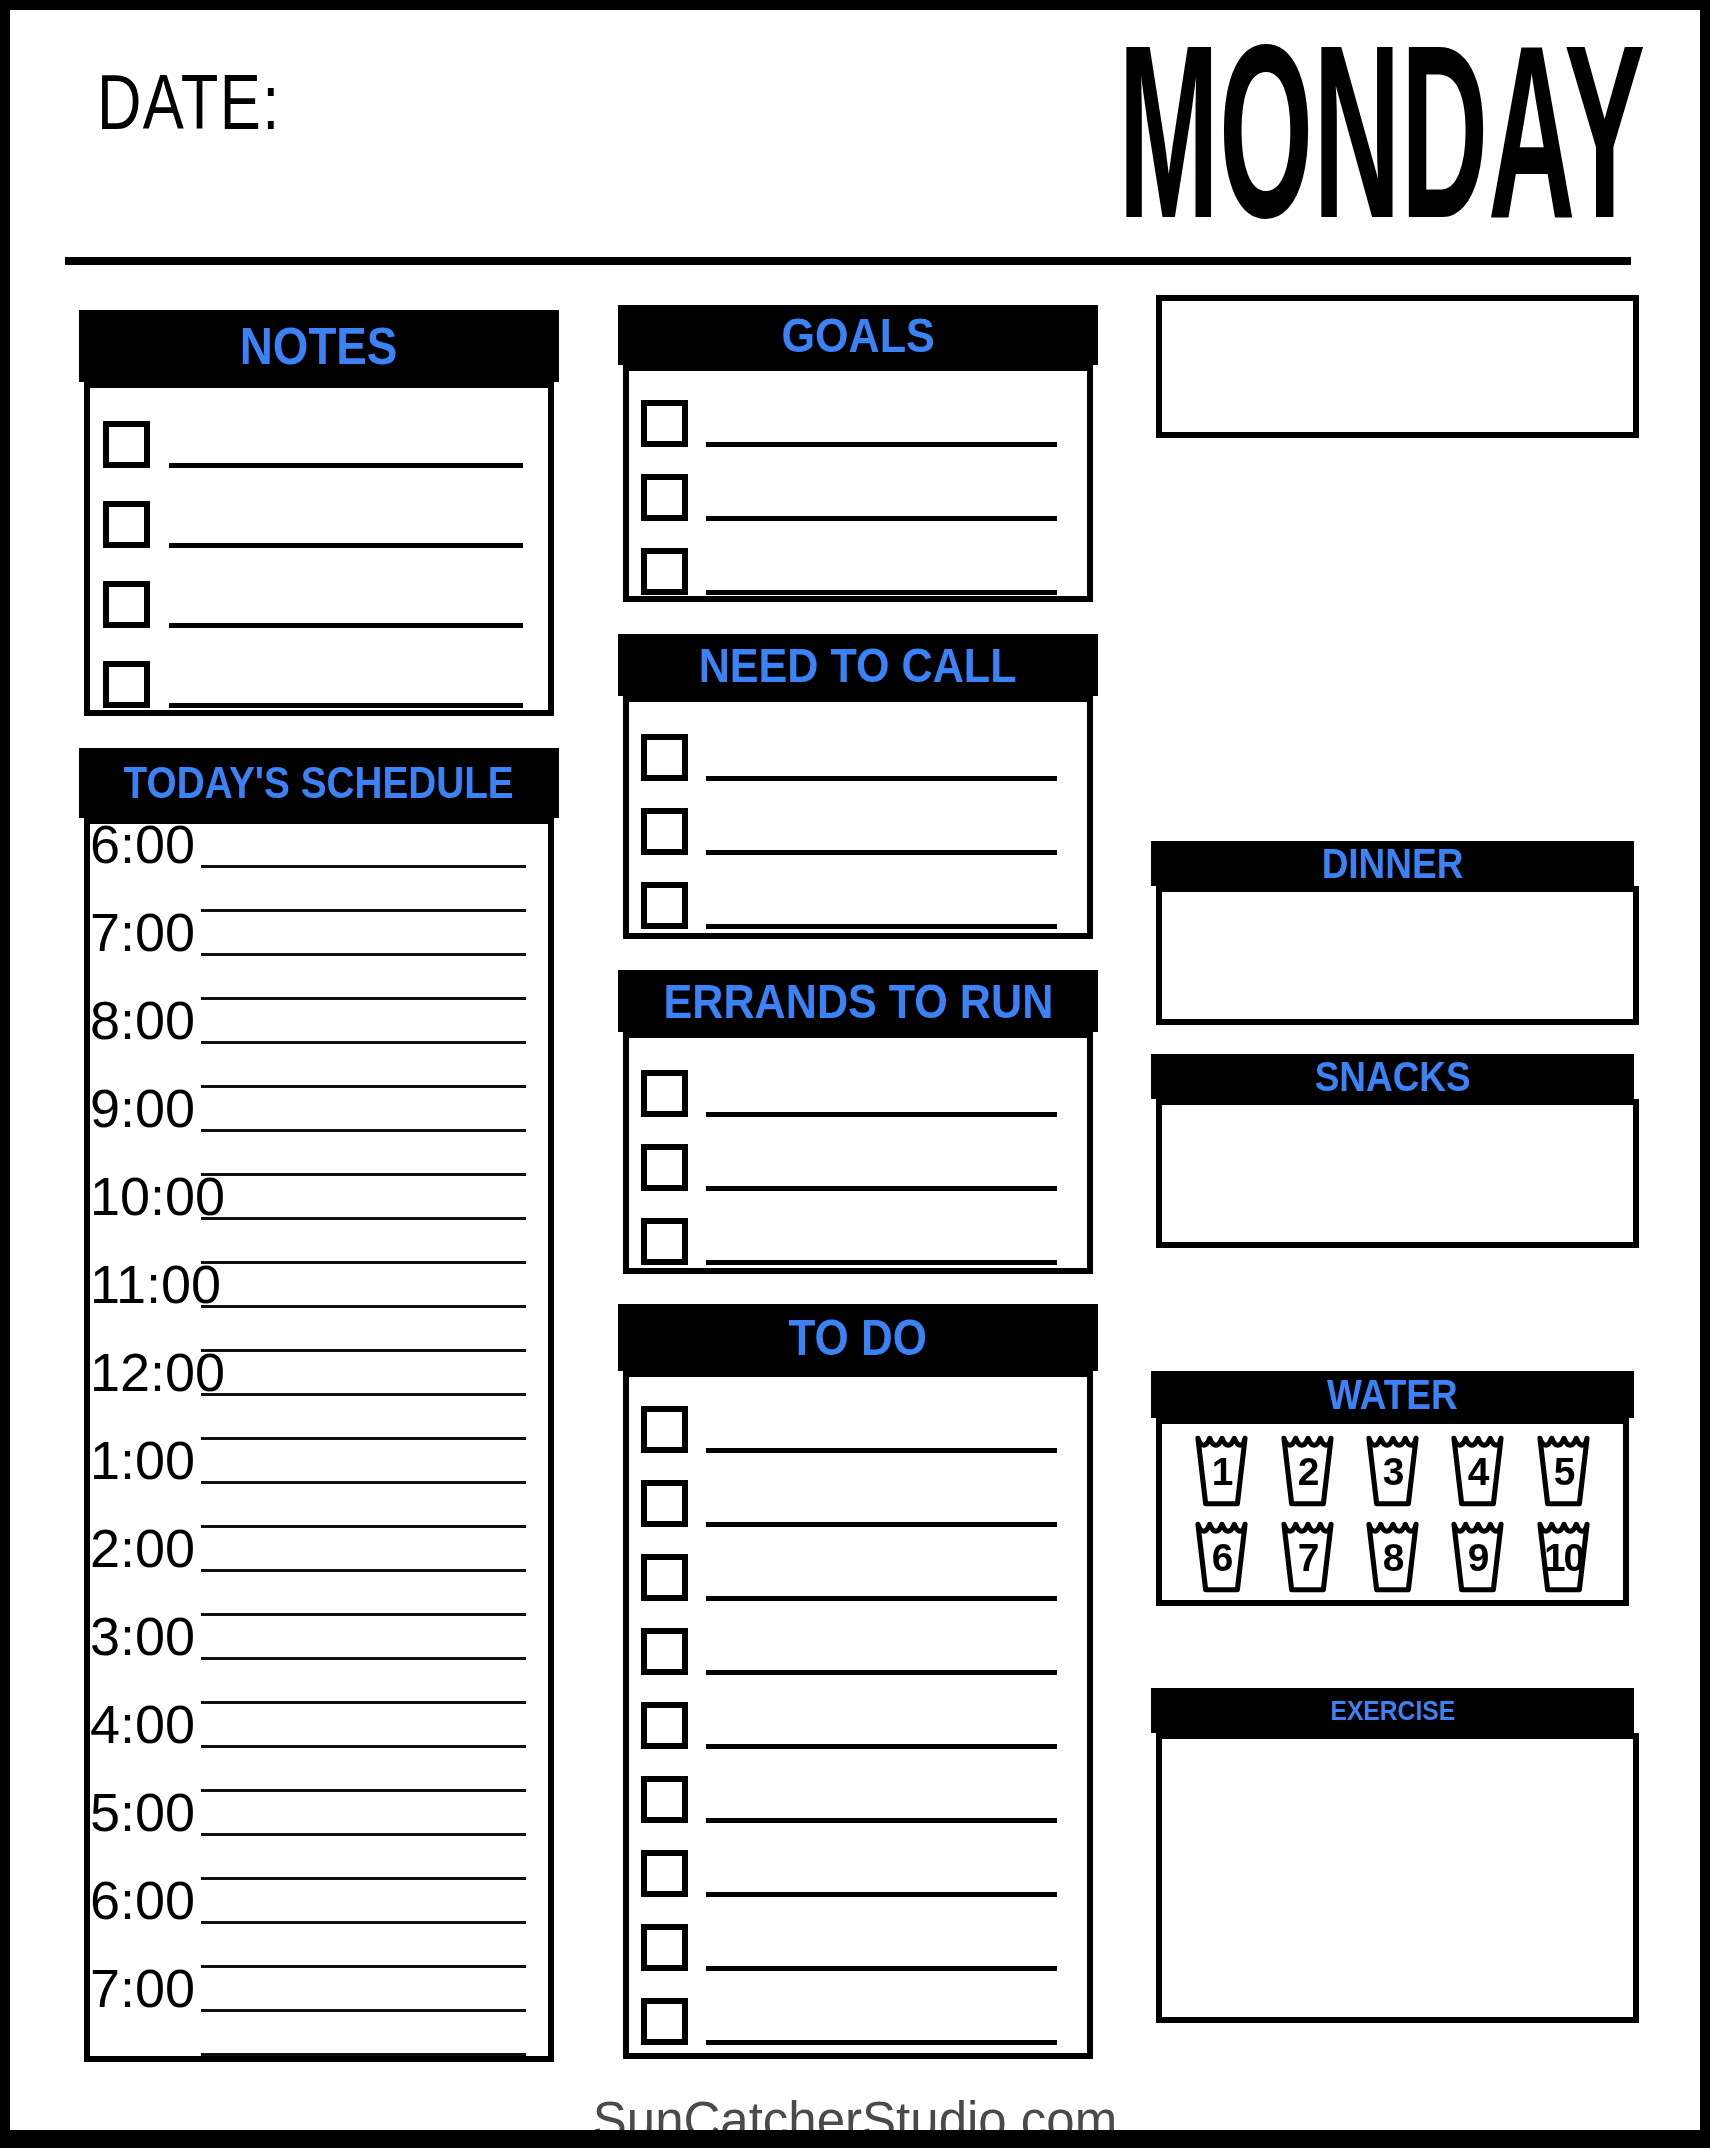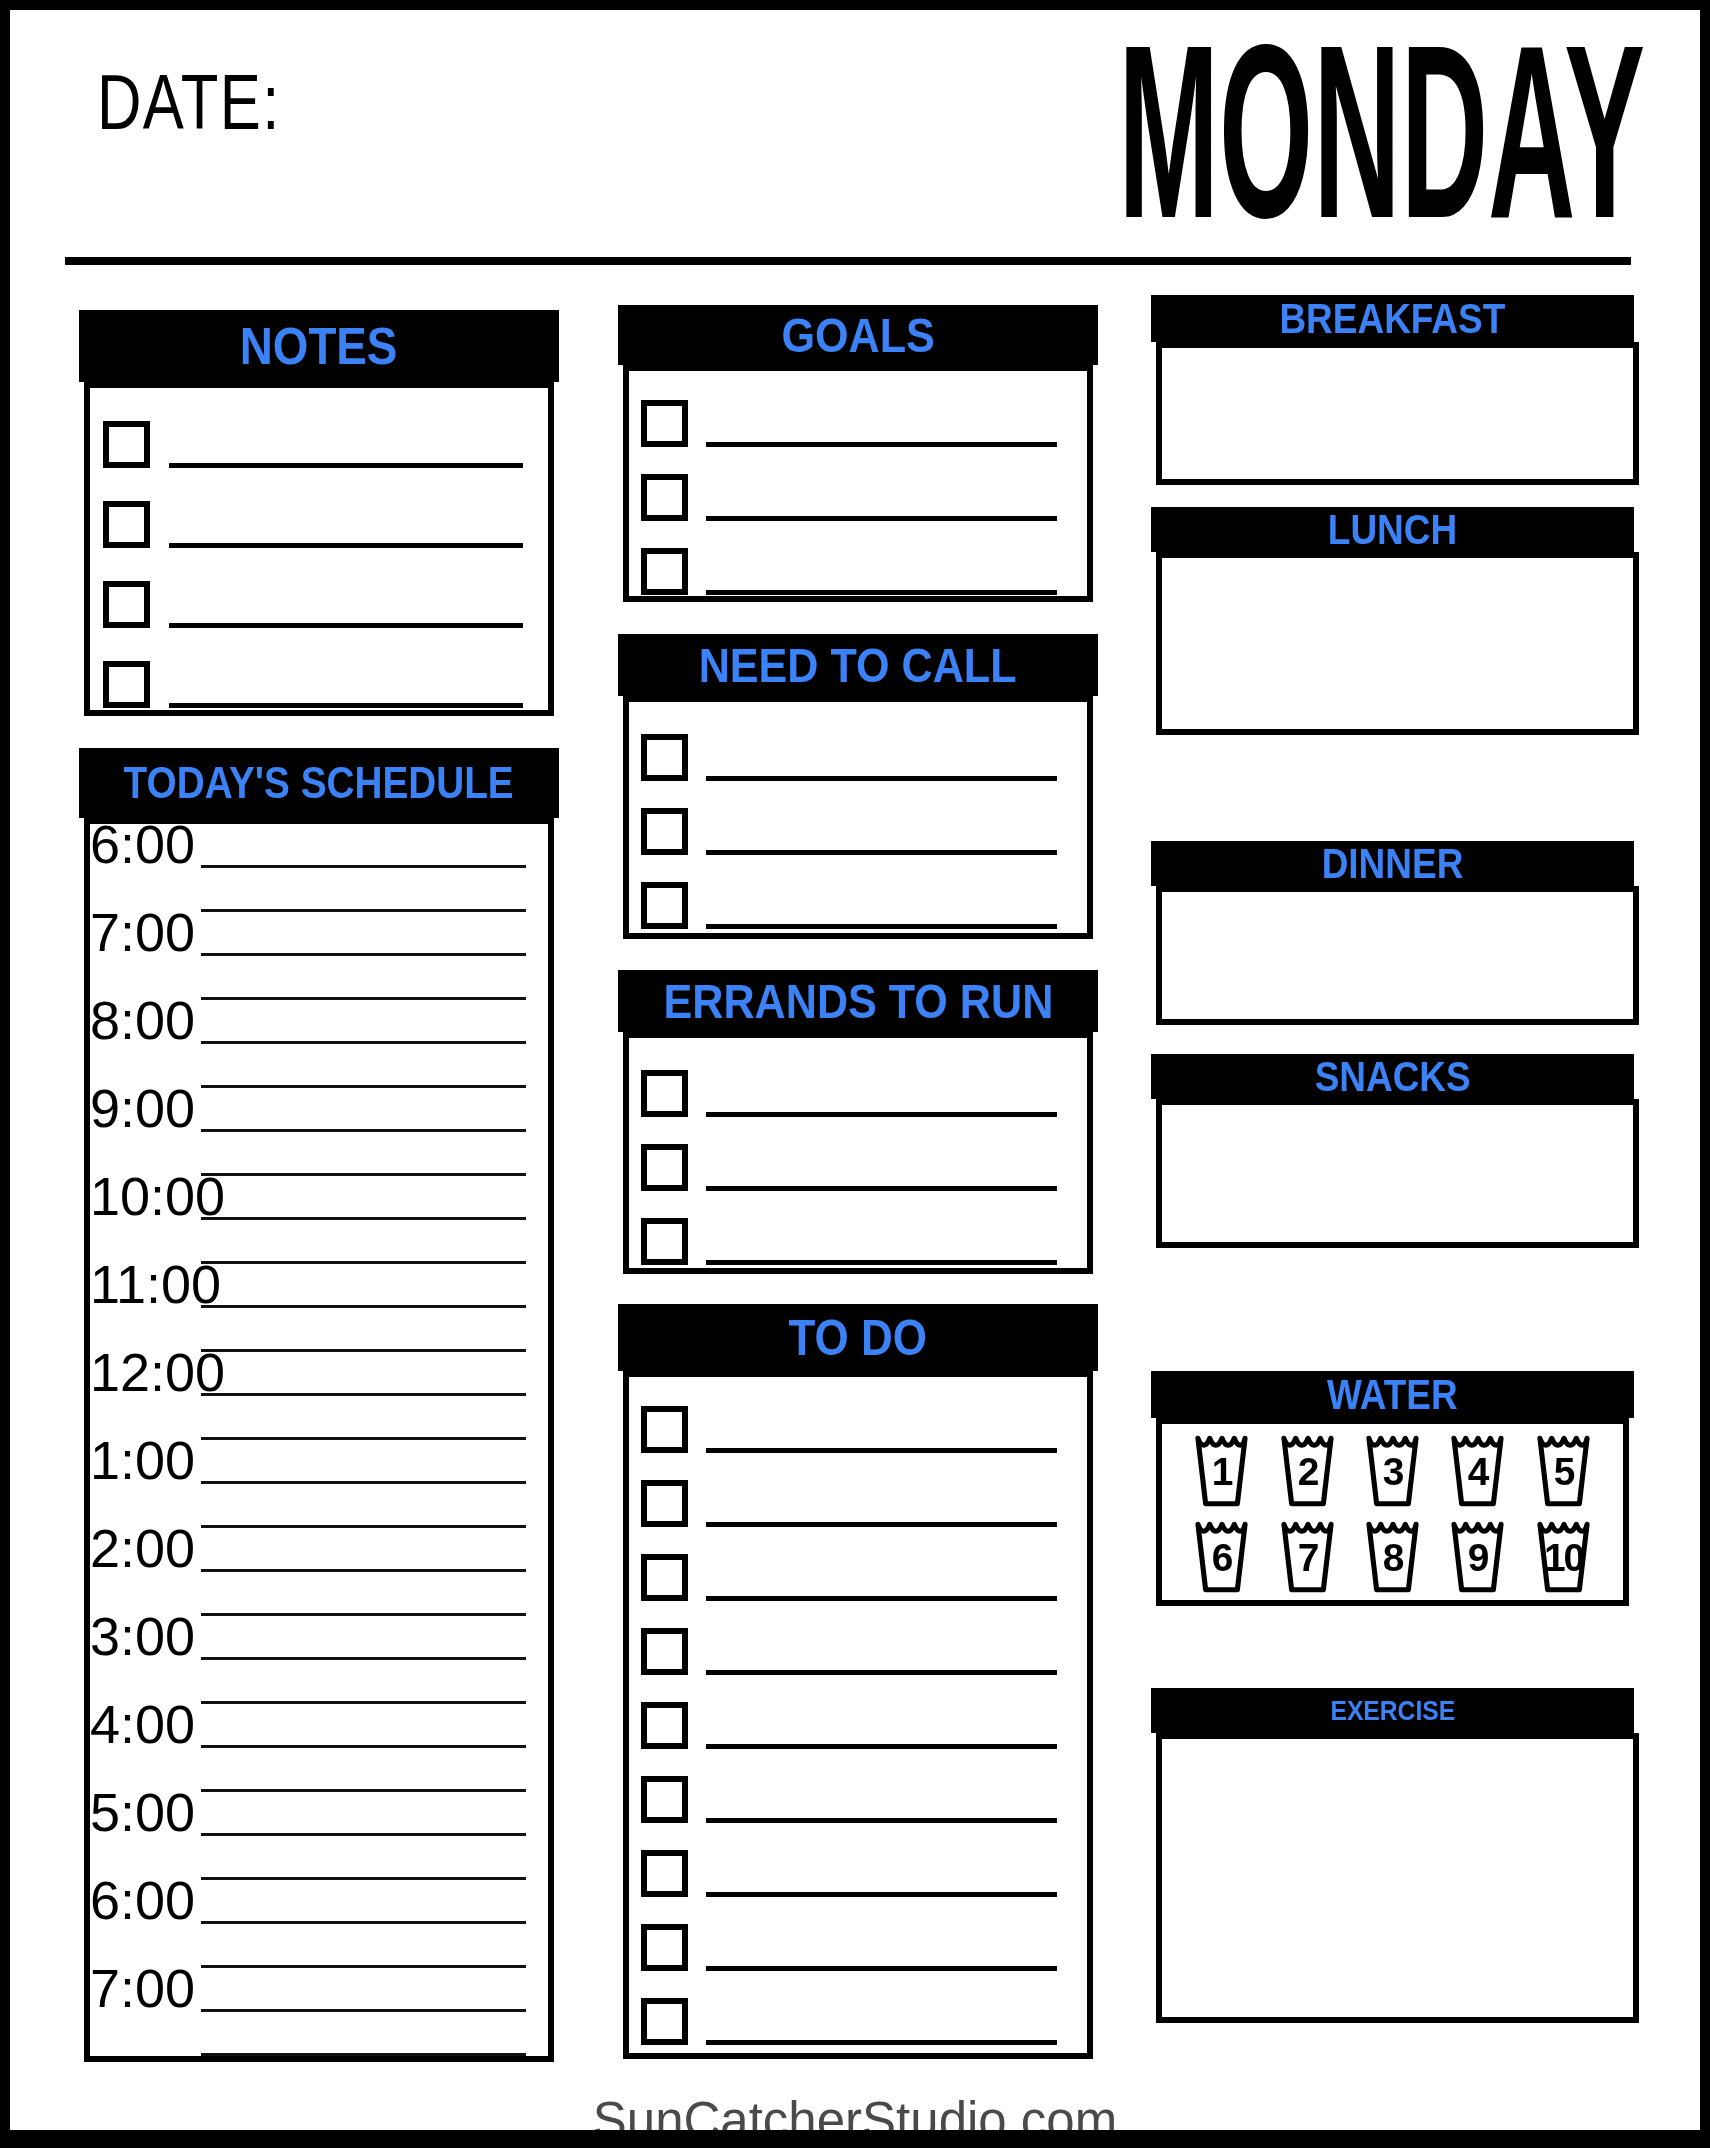--- a/index.html
+++ b/index.html
@@ -318,32 +318,23 @@
           <span class="wline"></span>
         </div>
         <div class="crow">
           <span class="cb"></span>
           <span class="wline"></span>
         </div>
       </div>
   </section>
 
   <section class="sec c3" id="breakfast">
-    <div class="bar">
-      <span class="bt">BREAKFAST</span>
-    </div>
     <div class="bx meal"></div>
   </section>
 
-  <section class="sec c3" id="lunch">
-    <div class="bar">
-      <span class="bt">LUNCH</span>
-    </div>
-    <div class="bx meal"></div>
-  </section>
 
   <section class="sec c3" id="dinner">
     <div class="bar">
       <span class="bt">DINNER</span>
     </div>
     <div class="bx meal"></div>
   </section>
 
   <section class="sec c3" id="snacks">
     <div class="bar">

